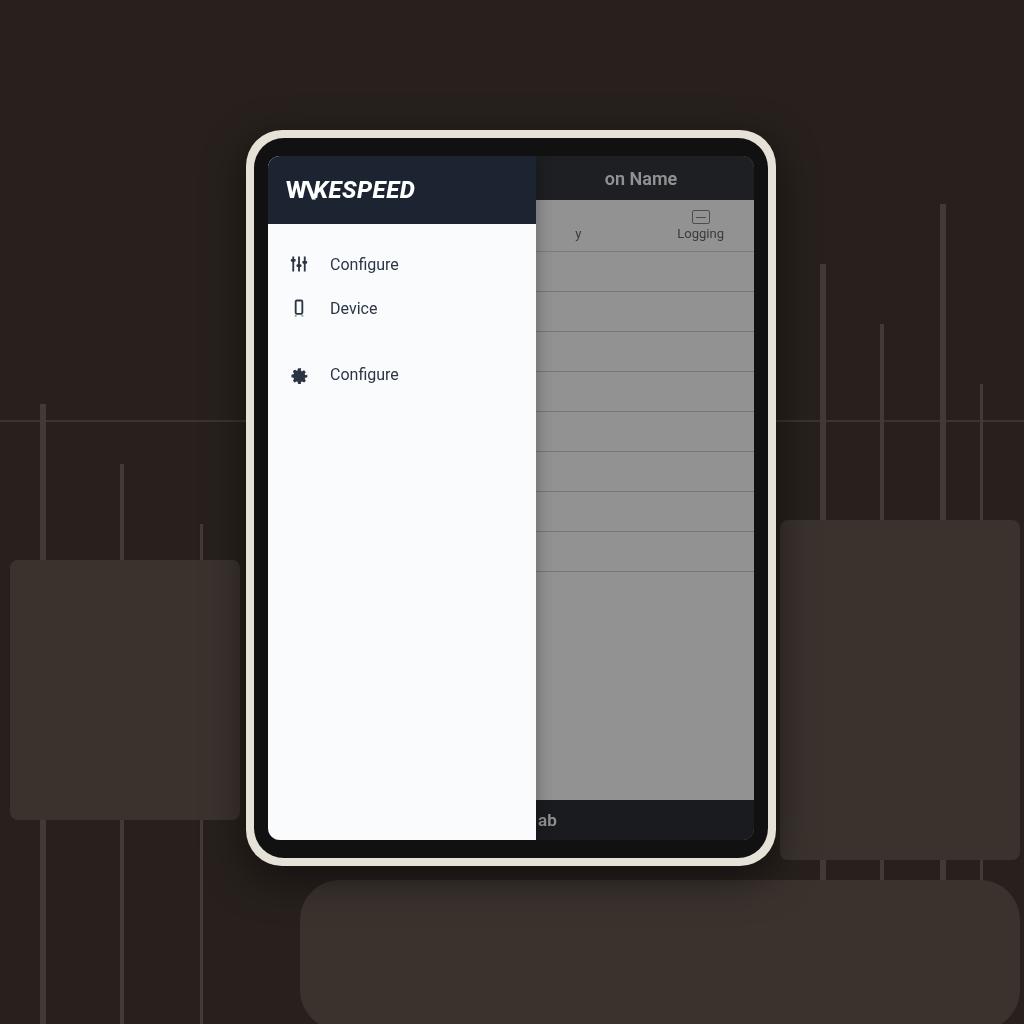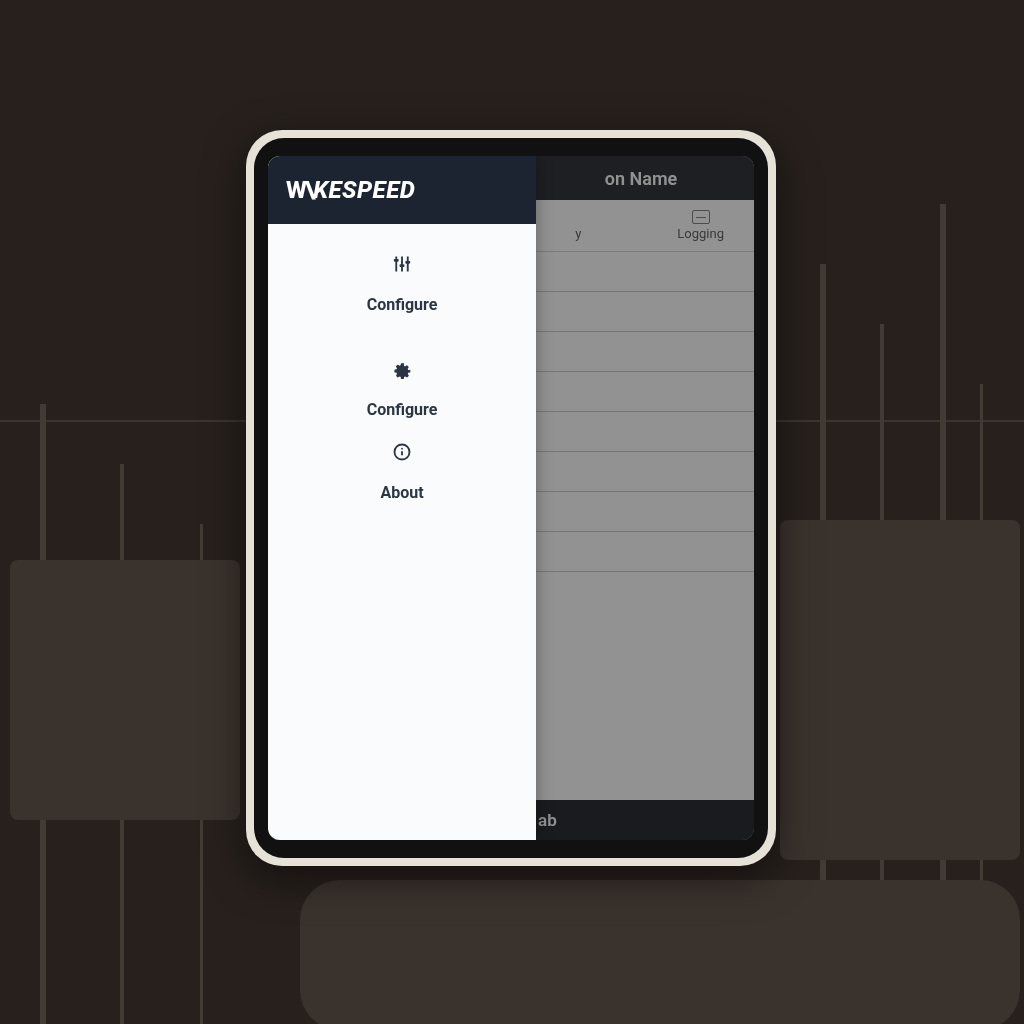--- a/index.html
+++ b/index.html
@@ -170,24 +170,23 @@
     display: flex;
     flex-direction: column;
   }
   .menu-spacer { height: 22px; }
   .menu-item {
     display: flex;
     align-items: center;
     gap: 20px;
     padding: 11px 20px;
     color: #2b3545;
-    font-weight: 700;
+    font-weight: 400;
     font-size: 16px;
     cursor: pointer;
-    flex-direction: column;
   }
   .menu-item .icon-slot {
     width: 22px; height: 22px;
     display: flex; align-items: center; justify-content: center;
     color: #2b3545;
   }
   .menu-item svg { width: 20px; height: 20px; }
 
 </style>
 </head>
@@ -261,41 +260,41 @@
                   <rect x="2.2" y="6" width="5.8" height="3.2" rx="1"></rect>
                   <rect x="9.1" y="12.4" width="5.8" height="3.2" rx="1"></rect>
                   <rect x="16" y="8.4" width="5.8" height="3.2" rx="1"></rect>
                 </svg>
             </span>
             <span>Configure</span>
           </div>
 
 
 
+          <div class="menu-item">
+            <span class="icon-slot">
+              <svg viewBox="0 0 24 24" fill="none" stroke="currentColor" stroke-width="2.2">
+                  <rect x="8" y="3" width="8" height="16" rx="1.5"></rect>
+                  <line x1="8" y1="21" x2="8" y2="22"></line>
+                  <line x1="16" y1="21" x2="16" y2="22"></line>
+                </svg>
+            </span>
+            <span>Device</span>
+          </div>
 
           <div class="menu-spacer"></div>
 
           <div class="menu-item">
             <span class="icon-slot">
               <svg viewBox="0 0 24 24" fill="currentColor">
                   <path d="M12 8.5a3.5 3.5 0 1 0 0 7 3.5 3.5 0 0 0 0-7zm9.2 4.9l-1.9-.3a7.5 7.5 0 0 0-.5-1.3l1.1-1.6a.8.8 0 0 0-.1-1l-1.4-1.4a.8.8 0 0 0-1-.1l-1.6 1.1a7.5 7.5 0 0 0-1.3-.5l-.3-1.9A.8.8 0 0 0 13.4 5h-2a.8.8 0 0 0-.8.7l-.3 1.9c-.5.1-.9.3-1.3.5L7.4 7a.8.8 0 0 0-1 .1L5 8.5a.8.8 0 0 0-.1 1l1.1 1.6c-.2.4-.4.8-.5 1.3l-1.9.3a.8.8 0 0 0-.7.8v2c0 .4.3.7.7.8l1.9.3c.1.5.3.9.5 1.3L5 19.5a.8.8 0 0 0 .1 1l1.4 1.4c.3.3.7.3 1 .1l1.6-1.1c.4.2.8.4 1.3.5l.3 1.9c.1.4.4.7.8.7h2c.4 0 .7-.3.8-.7l.3-1.9c.5-.1.9-.3 1.3-.5l1.6 1.1c.3.2.7.2 1-.1l1.4-1.4a.8.8 0 0 0 .1-1l-1.1-1.6c.2-.4.4-.8.5-1.3l1.9-.3a.8.8 0 0 0 .7-.8v-2a.8.8 0 0 0-.7-.8z"></path>
                 </svg>
             </span>
             <span>Configure</span>
           </div>
 
-          <div class="menu-item">
-            <span class="icon-slot">
-              <svg viewBox="0 0 24 24" fill="none" stroke="currentColor" stroke-width="2.2">
-                  <circle cx="12" cy="12" r="9"></circle>
-                  <line x1="12" y1="11" x2="12" y2="16"></line>
-                  <circle cx="12" cy="8" r="1.1" fill="currentColor" stroke="none"></circle>
-                </svg>
-            </span>
-            <span>About</span>
-          </div>
 
         </div>
       </div>
 
     </div>
   </div>
 </div>
 
 </body></html>

